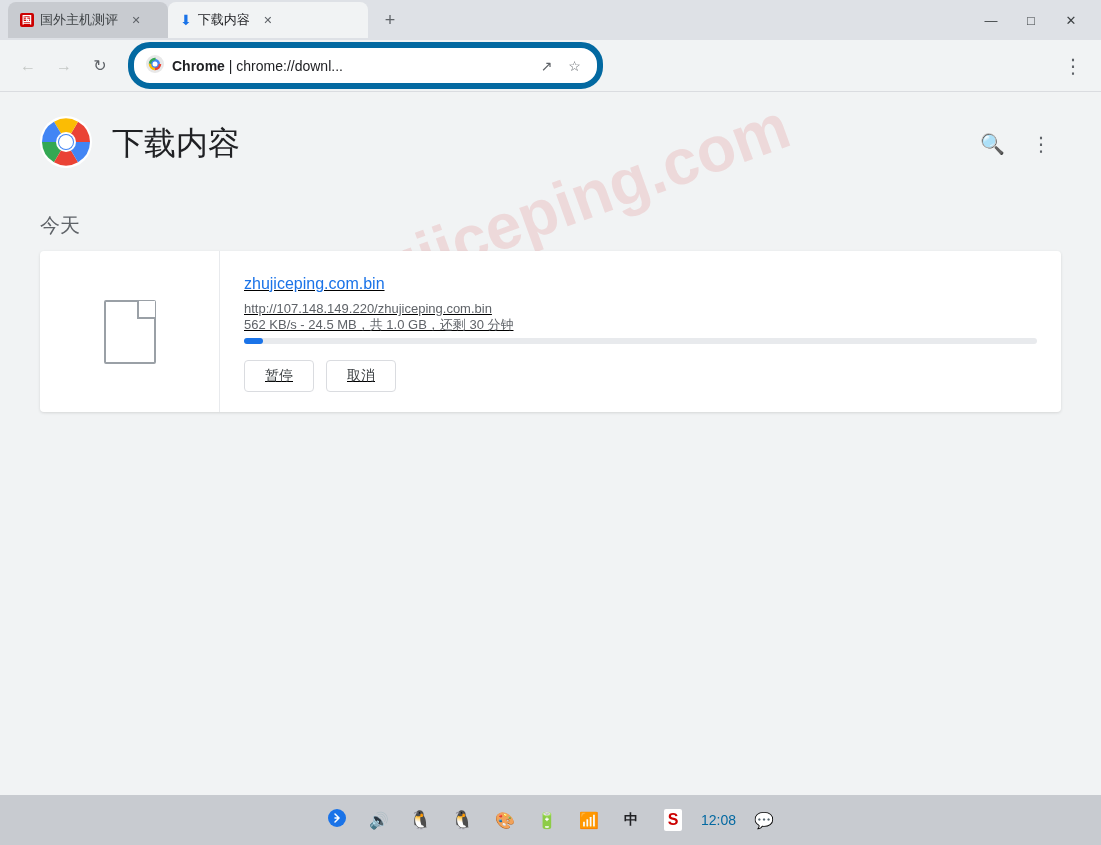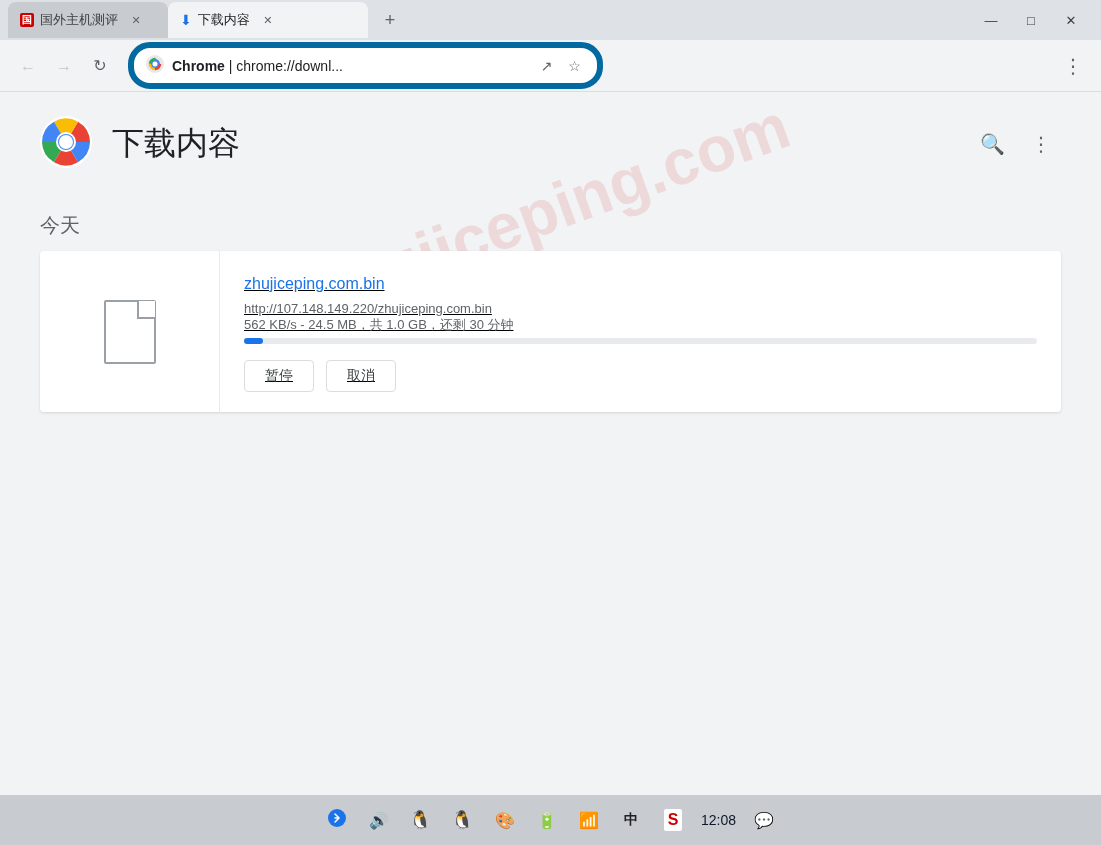--- a/index.html
+++ b/index.html
@@ -295,21 +295,21 @@
     }
     .taskbar-icon {
       width: 28px; height: 28px;
       display: flex; align-items: center; justify-content: center;
       font-size: 18px;
       cursor: pointer;
       color: #3c4043;
     }
     .taskbar-time {
       font-size: 14px;
-      color: #0f172a;
+      color: #0369a1;
       font-weight: 500;
     }
     .taskbar-notif {
       width: 28px; height: 28px;
       display: flex; align-items: center; justify-content: center;
       font-size: 18px;
       cursor: pointer;
       color: #3c4043;
     }
   </style>

